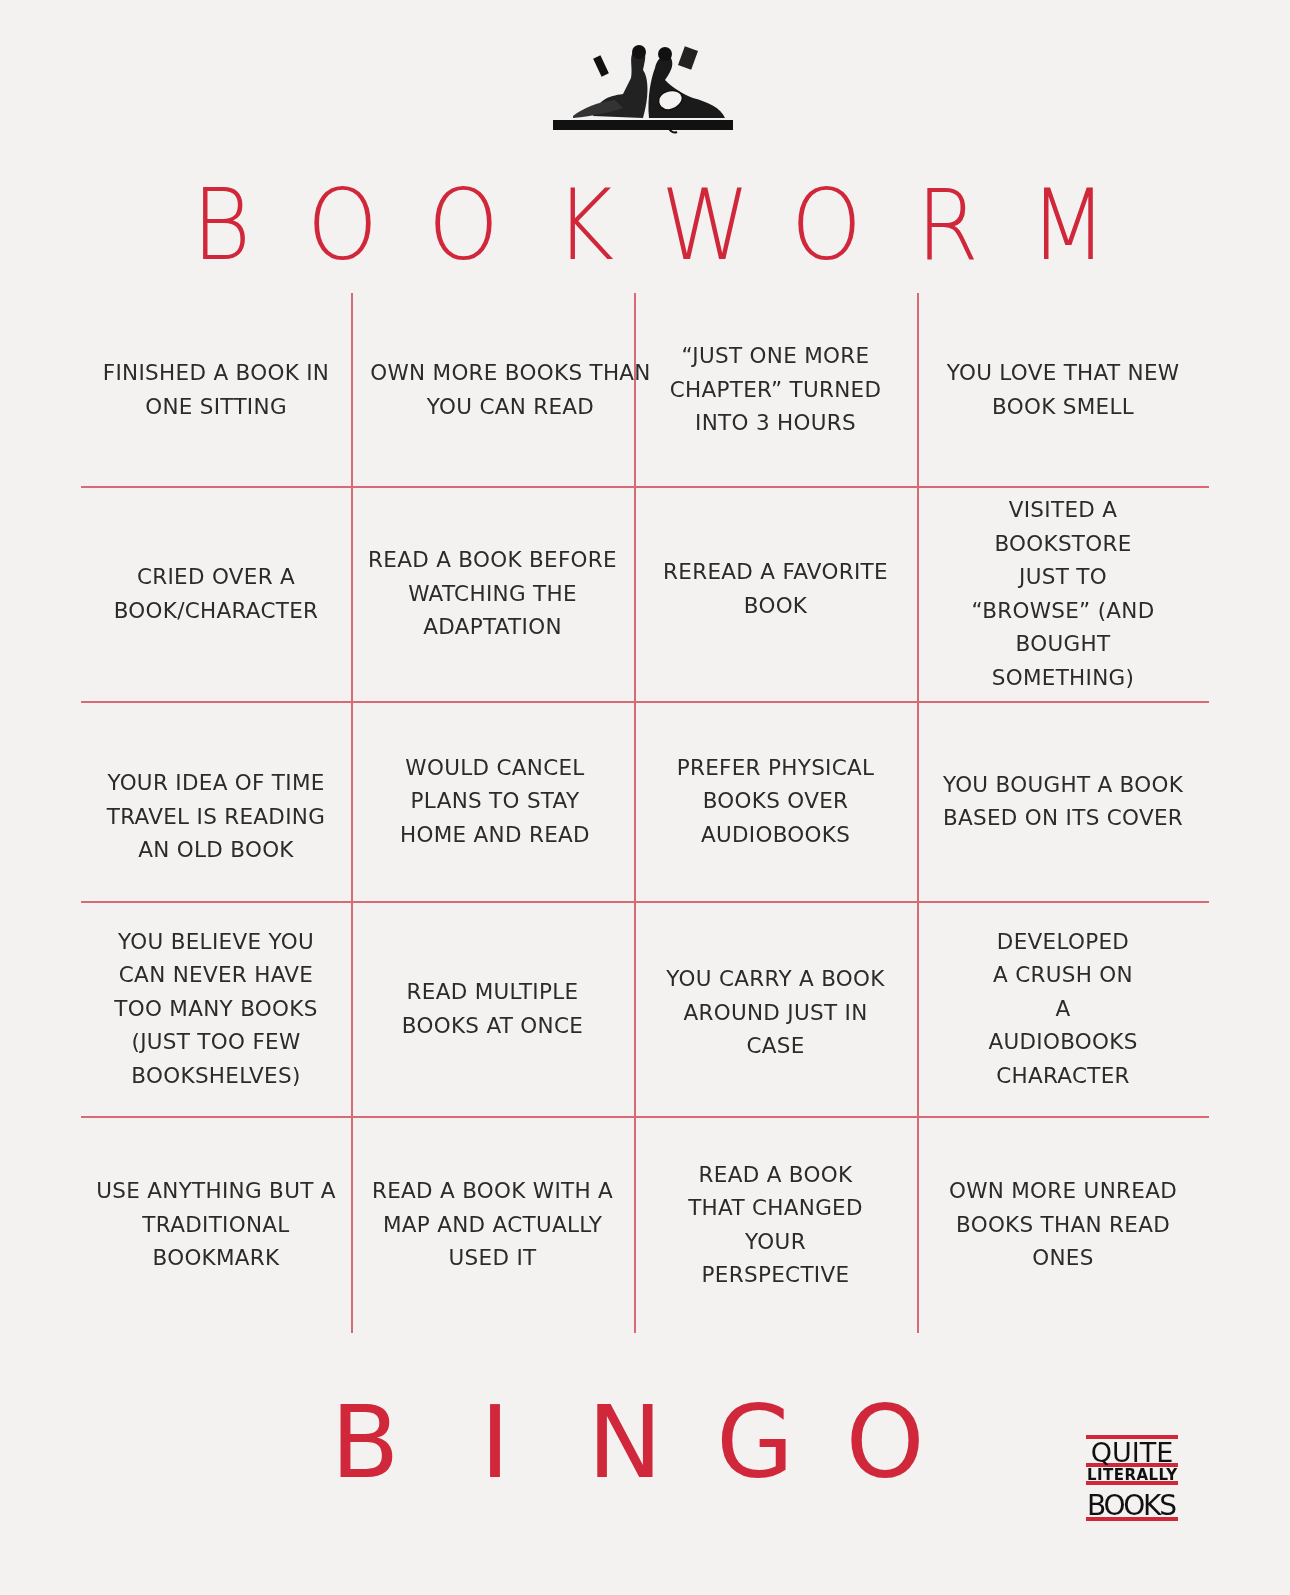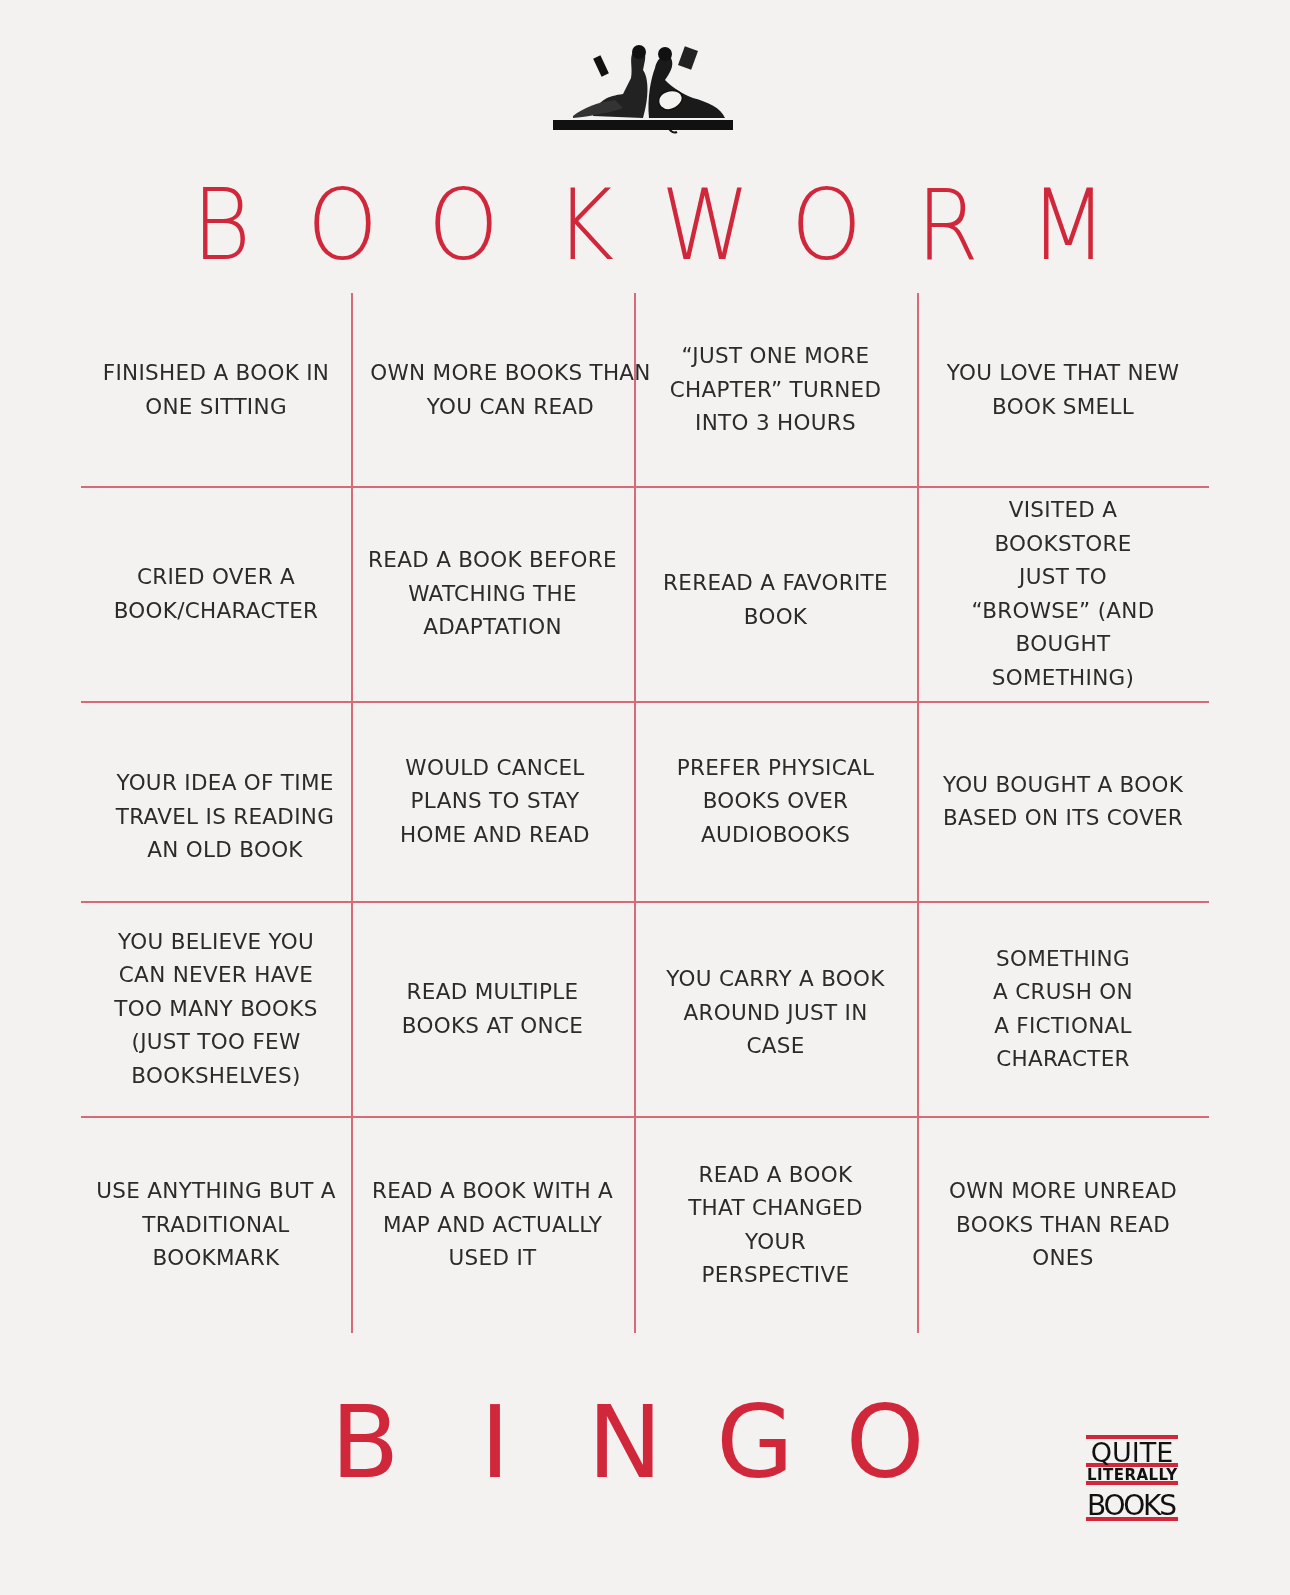--- a/index.html
+++ b/index.html
@@ -102,32 +102,32 @@
   <div class="hline" style="top:608px"></div>
   <div class="hline" style="top:823px"></div>
 
   <div class="cell" style="left:0;top:0;width:270px;height:193px">FINISHED A BOOK IN ONE SITTING</div>
   <div class="cell" style="left:270px;top:0;width:319px;height:193px">OWN MORE BOOKS THAN YOU CAN READ</div>
   <div class="cell" style="left:553px;top:0;width:283px;height:193px">“JUST ONE MORE CHAPTER” TURNED INTO 3 HOURS</div>
   <div class="cell" style="left:836px;top:0;width:292px;height:193px">YOU LOVE THAT NEW BOOK SMELL</div>
 
   <div class="cell" style="left:0;top:193px;width:270px;height:215px">CRIED OVER A BOOK/CHARACTER</div>
   <div class="cell" style="left:270px;top:193px;width:283px;height:215px">READ A BOOK BEFORE WATCHING THE ADAPTATION</div>
-  <div class="cell" style="left:553px;top:199px;width:283px;height:215px">REREAD A FAVORITE BOOK</div>
+  <div class="cell" style="left:553px;top:188px;width:283px;height:215px">REREAD A FAVORITE BOOK</div>
   <div class="cell" style="left:836px;top:193px;width:292px;height:215px;padding:0 50px">VISITED A BOOKSTORE JUST TO “BROWSE” (AND BOUGHT SOMETHING)</div>
 
-  <div class="cell" style="left:9px;top:408px;width:270px;height:231px">YOUR IDEA OF TIME TRAVEL IS READING AN OLD BOOK</div>
+  <div class="cell" style="left:0;top:408px;width:270px;height:231px">YOUR IDEA OF TIME TRAVEL IS READING AN OLD BOOK</div>
   <div class="cell" style="left:270px;top:408px;width:288px;height:200px;padding:0 40px">WOULD CANCEL PLANS TO STAY HOME AND READ</div>
   <div class="cell" style="left:553px;top:408px;width:283px;height:200px;padding:18px 40px">PREFER PHYSICAL BOOKS OVER AUDIOBOOKS</div>
   <div class="cell" style="left:836px;top:408px;width:292px;height:200px">YOU BOUGHT A BOOK BASED ON ITS COVER</div>
 
   <div class="cell" style="left:0;top:608px;width:270px;height:215px;padding:0 30px">YOU BELIEVE YOU CAN NEVER HAVE TOO MANY BOOKS (JUST TOO FEW BOOKSHELVES)</div>
   <div class="cell" style="left:270px;top:608px;width:283px;height:215px;padding:1px 50px">READ MULTIPLE BOOKS AT ONCE</div>
   <div class="cell" style="left:553px;top:608px;width:283px;height:223px;padding:0 30px">YOU CARRY A BOOK AROUND JUST IN CASE</div>
-  <div class="cell" style="left:836px;top:608px;width:292px;height:215px;padding:0 70px">SOMETHING A CRUSH ON A FICTIONAL CHARACTER</div>
+  <div class="cell" style="left:836px;top:608px;width:292px;height:215px;padding:0 70px">DEVELOPED A CRUSH ON A AUDIOBOOKS CHARACTER</div>
 
   <div class="cell" style="left:0;top:823px;width:270px;height:217px">USE ANYTHING BUT A TRADITIONAL BOOKMARK</div>
   <div class="cell" style="left:270px;top:823px;width:283px;height:217px">READ A BOOK WITH A MAP AND ACTUALLY USED IT</div>
   <div class="cell" style="left:553px;top:823px;width:283px;height:217px;padding:0 40px">READ A BOOK THAT CHANGED YOUR PERSPECTIVE</div>
   <div class="cell" style="left:836px;top:823px;width:292px;height:217px">OWN MORE UNREAD BOOKS THAN READ ONES</div>
 </div>
 
 <div class="title-bottom">
   <span class="bingo-letter">B</span>
   <span class="bingo-letter">I</span>

